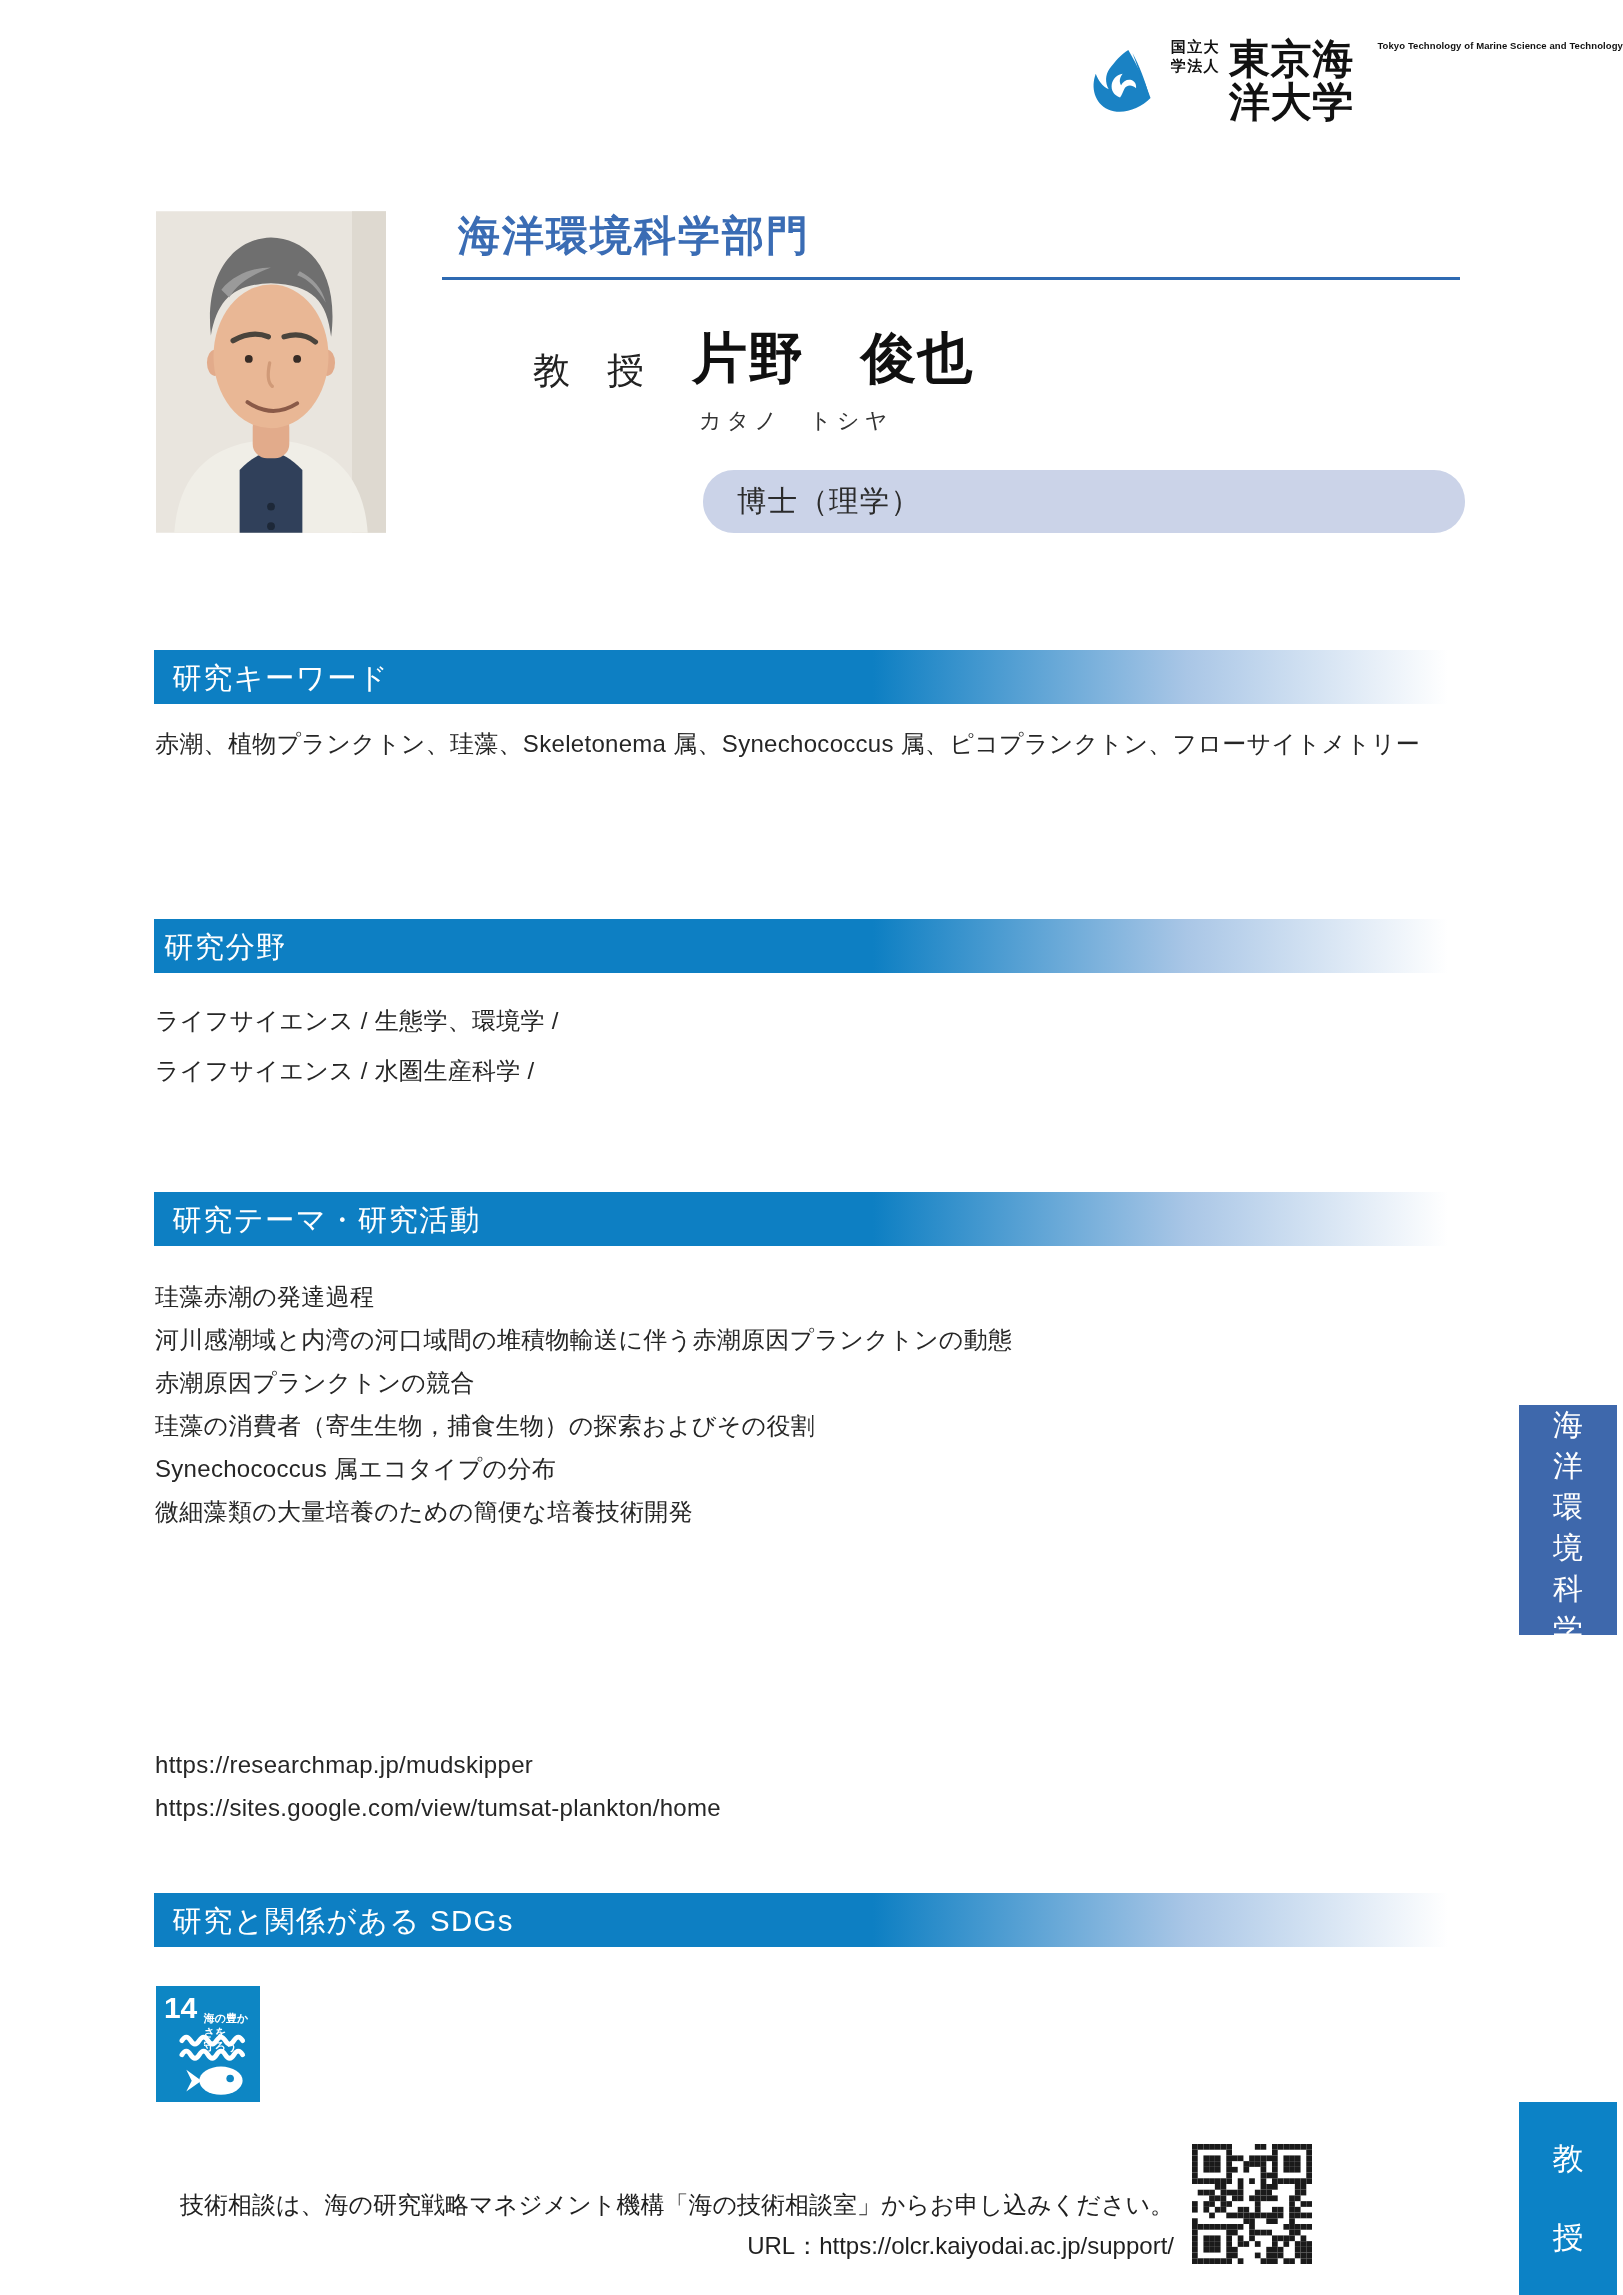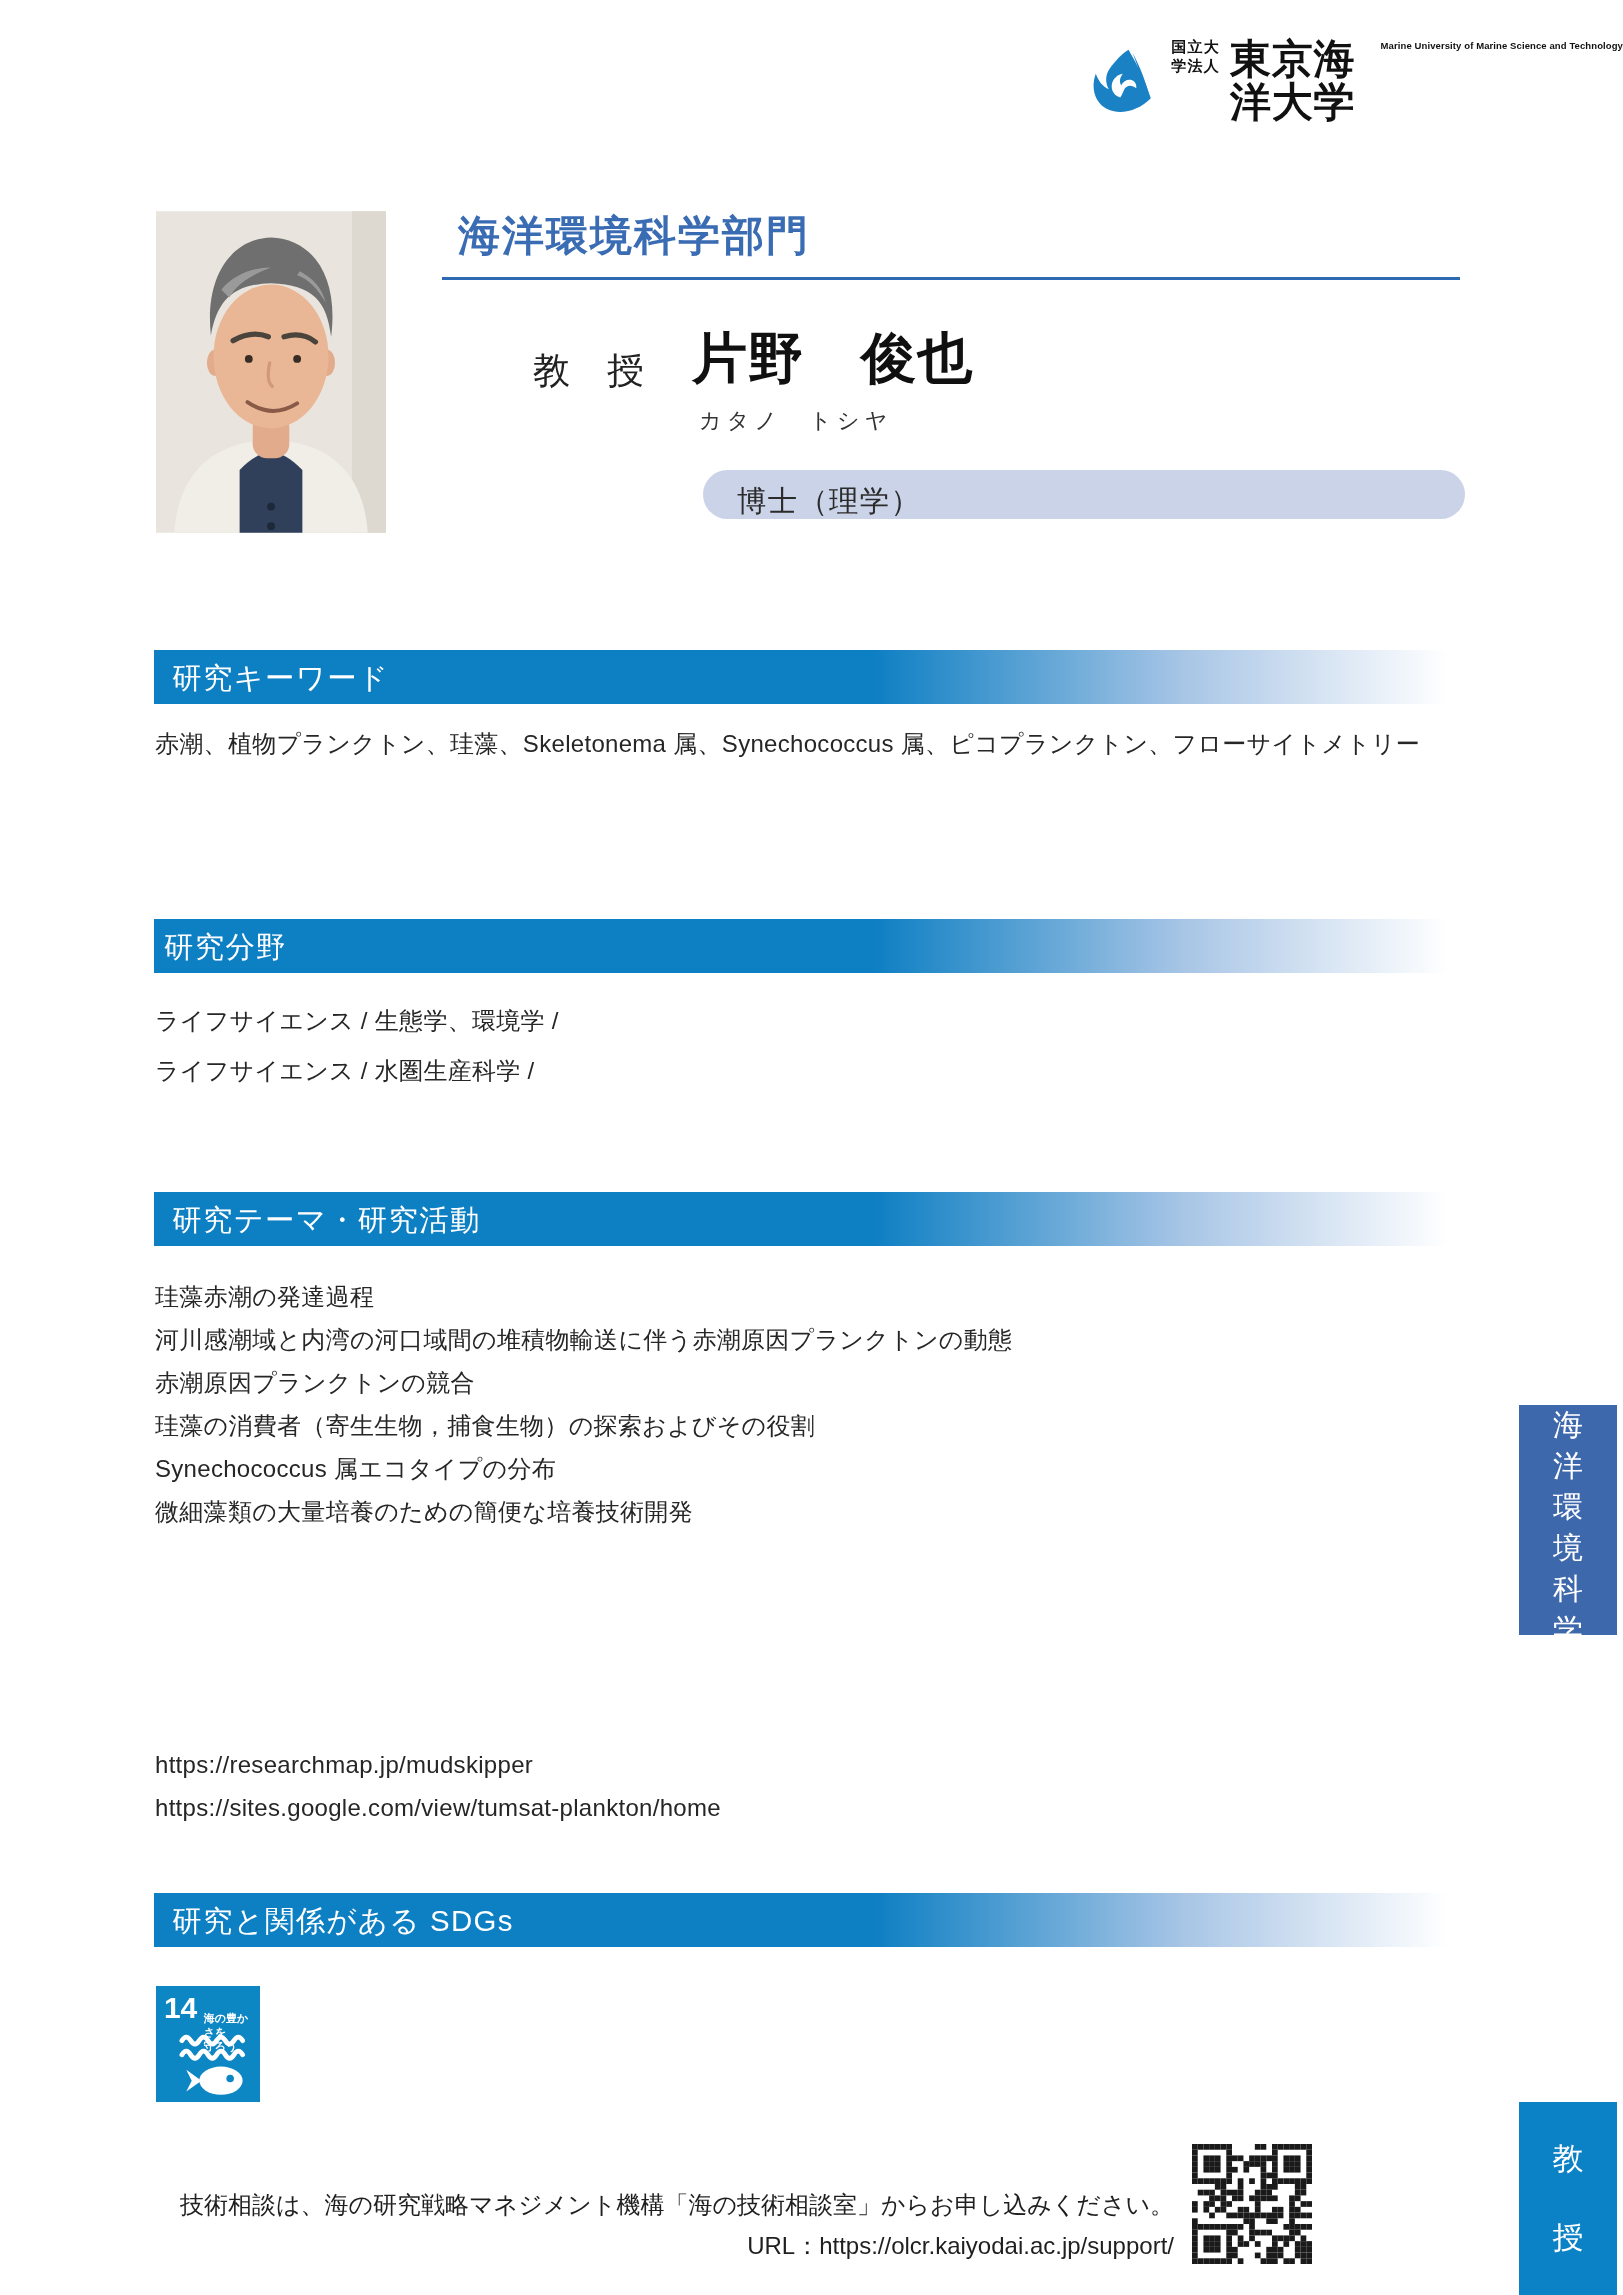--- a/index.html
+++ b/index.html
@@ -13,21 +13,21 @@
   .logo-corp{font-size:15px;font-weight:bold;color:#111;letter-spacing:1.3px;}
   .logo-univ{font-size:41px;font-weight:bold;color:#111;letter-spacing:0.7px;line-height:1.05;}
   .logo-en{font-size:9.5px;font-weight:bold;color:#111;margin-top:2px;white-space:nowrap;letter-spacing:0.1px;}
   
   .photo{position:absolute;left:156px;top:211px;width:230px;height:322px;}
   .dept-title{position:absolute;left:458px;top:208px;font-size:42px;font-weight:bold;color:#3a6cb4;letter-spacing:2px;}
   .title-rule{position:absolute;left:442px;top:277px;width:1018px;height:3.3px;background:#2e6ab2;}
   .position-label{position:absolute;left:533px;top:346px;font-size:37px;color:#222;}
   .prof-name{position:absolute;left:692px;top:322px;font-size:55px;font-weight:bold;color:#101010;letter-spacing:1.3px;}
   .prof-kana{position:absolute;left:699px;top:406px;font-size:22px;color:#333;letter-spacing:5.2px;}
-  .degree-pill{position:absolute;left:703px;top:470px;width:762px;height:49px;background:#cbd3e8;
+  .degree-pill{position:absolute;left:703px;top:470px;width:762px;height:63px;background:#cbd3e8;
     border-radius:31px;line-height:62px;padding-left:34px;box-sizing:border-box;font-size:29.4px;color:#2b2b2b;letter-spacing:1.3px;}
   
   .bar{position:absolute;left:154px;width:1307px;height:54px;line-height:55px;padding-left:18.3px;box-sizing:border-box;
     font-size:29.4px;color:#ffffff;letter-spacing:1.3px;
     background:linear-gradient(90deg,#0d7fc3 0%,#0d7fc3 55%,#a9c6e6 79%,#ffffff 99%);}
   .bar1{top:650px;} .bar2{top:919px;padding-left:10px;} .bar3{top:1192px;} .bar4{top:1663px;} .bar5{top:1893px;}
   .body-text{position:absolute;left:155px;width:1305px;font-size:24px;color:#262626;letter-spacing:0.3px;}
   .kw{top:725px;line-height:37px;}
   .field1{top:1005px;} .field2{top:1055px;}
   .themes{top:1275px;}
@@ -55,21 +55,21 @@
 
   <div class="logo">
     <svg width="95" height="86" viewBox="0 0 140 128">
       <path fill="#1a82c4" d="M78,4 C96,34 110,64 121,97 C99,120 64,130 39,119 C13,107 5,77 15,50 C20,63 27,74 40,80 C33,68 33,52 42,40 C52,27 64,12 78,4 Z"></path>
       <path fill="#ffffff" d="M62,96 C50,92 44,82 46,70 C48,60 56,52 67,50 C61,58 60,66 64,72 C68,64 76,60 84,62 C90,64 94,70 93,78 C84,70 74,72 70,80 C67,86 66,91 62,96 Z"></path>
       <path fill="#1a82c4" d="M86,10 C100,36 110,62 118,92 L112,98 C106,68 97,38 86,10 Z"></path>
     </svg>
     <div class="logo-text">
       <span class="logo-corp">国立大学法人</span>
       <span class="logo-univ">東京海洋大学</span>
-      <span class="logo-en">Marine University of Marine Science and Technology</span>
+      <span class="logo-en">Tokyo Technology of Marine Science and Technology</span>
     </div>
   </div>
 
   <div class="photo">
     <svg width="230" height="322" viewBox="0 0 352 492">
       <rect width="352" height="492" fill="#e9e5de"></rect>
       <rect x="300" width="52" height="492" fill="#ded9d0"></rect>
       <path d="M28,492 C34,402 86,352 176,350 C266,352 318,402 324,492 Z" fill="#f0eee7"></path>
       <path d="M128,492 L128,396 C145,378 160,370 176,368 C192,370 207,378 224,396 L224,492 Z" fill="#30405a"></path>
       <circle cx="176" cy="452" r="6" fill="#1d2838"></circle>

